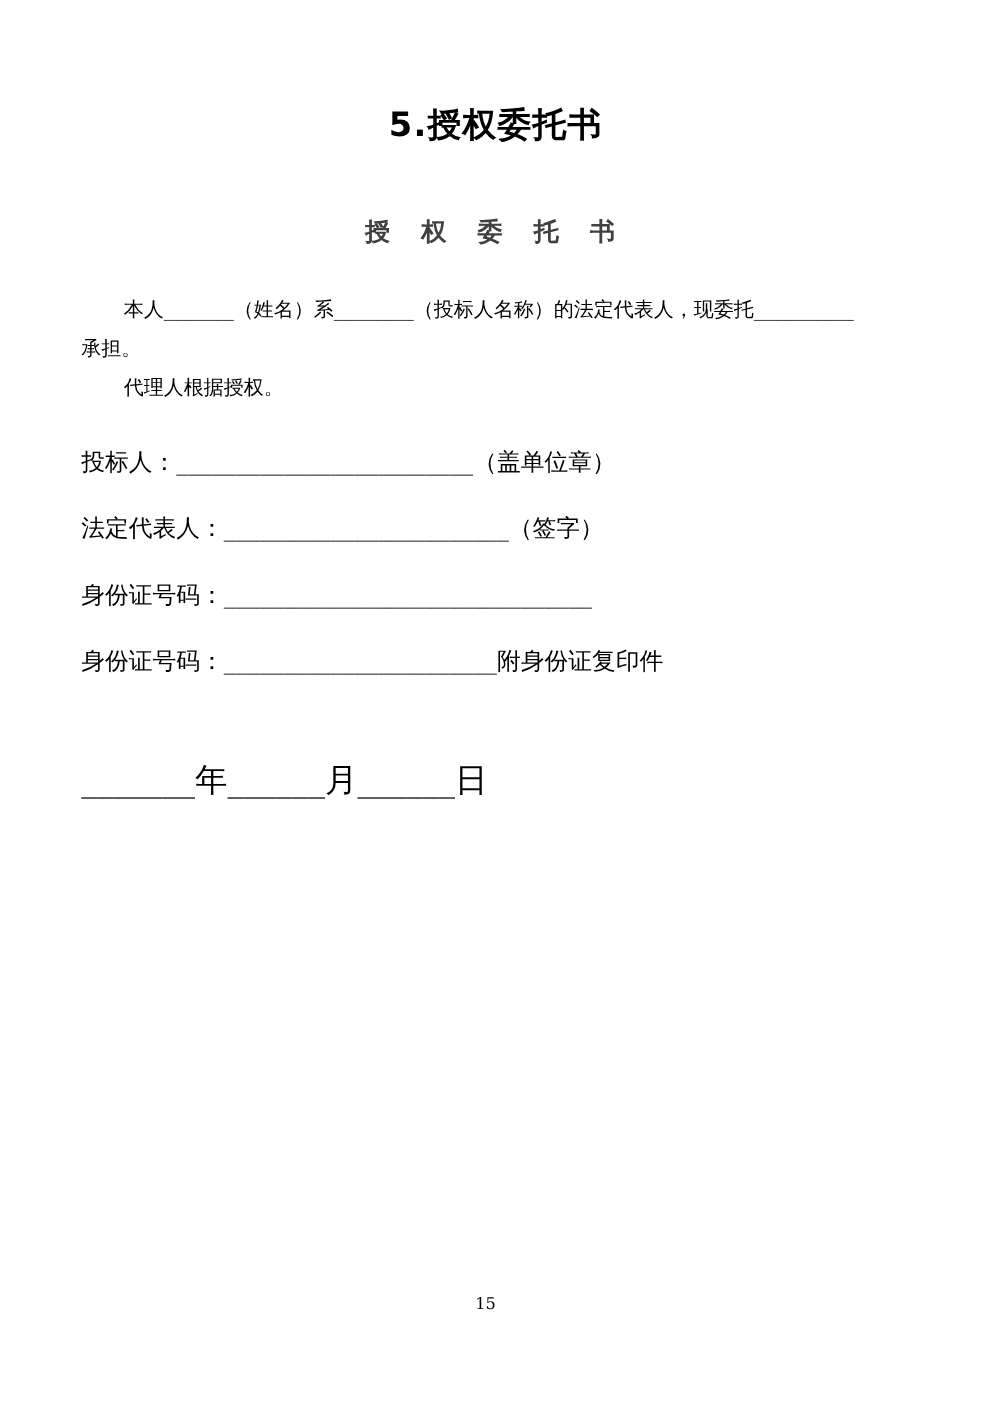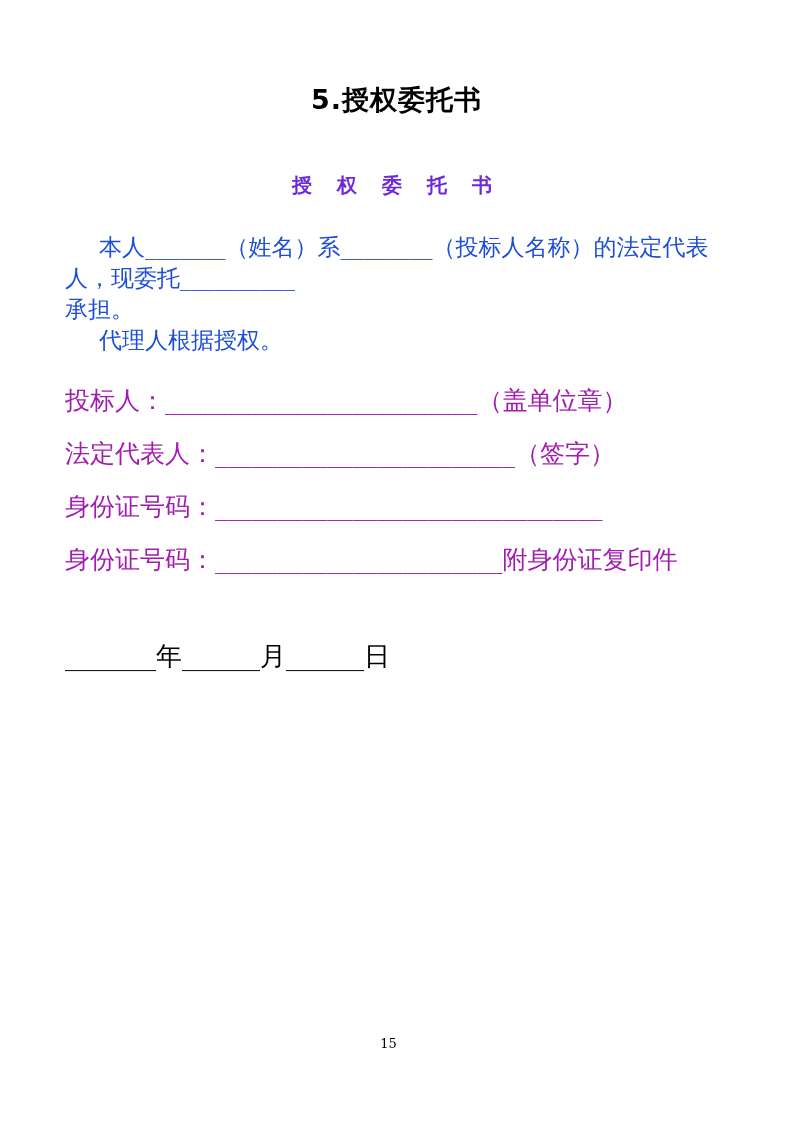--- a/index.html
+++ b/index.html
@@ -26,40 +26,40 @@
     letter-spacing: 1px;
     color: #000000;
   }
 
   .doc-title {
     margin: 54px 0 0 0;
     text-align: center;
     font-size: 20px;
     font-weight: bold;
     letter-spacing: 9px;
-    color: #6d28d9;
+    color: #404040;
   }
 
   .para {
     margin: 0;
-    font-size: 23px;
+    font-size: 16px;
     line-height: 31px;
-    color: #1d4ed8;
+    color: #000000;
     text-align: left;
   }
   .para-block { margin-top: 33px; }
   .indent { text-indent: 34px; }
 
   .blank { letter-spacing: 0; white-space: nowrap; }
 
   .field-row {
     margin-top: 27px;
-    font-size: 25px;
+    font-size: 19px;
     line-height: 26px;
-    color: #a21caf;
+    color: #000000;
     white-space: nowrap;
   }
   .fields-block { margin-top: 32px; }
 
   .date-line {
     margin-top: 70px;
     font-size: 26px;
     line-height: 26px;
     color: #000000;
   }

